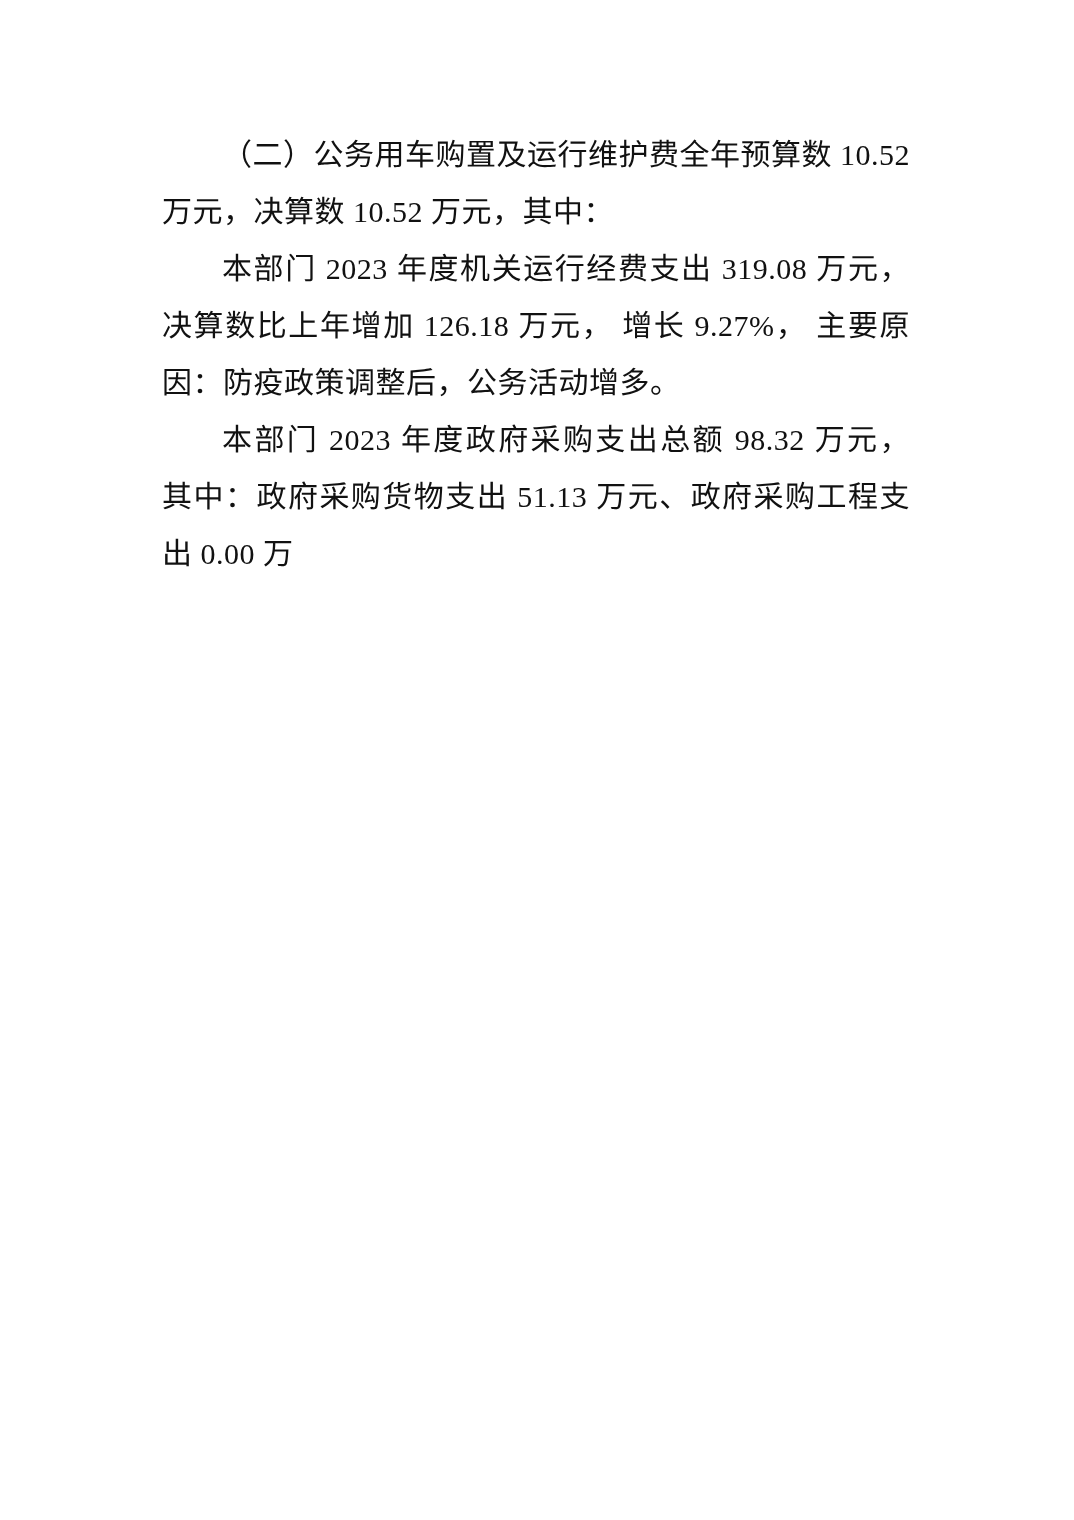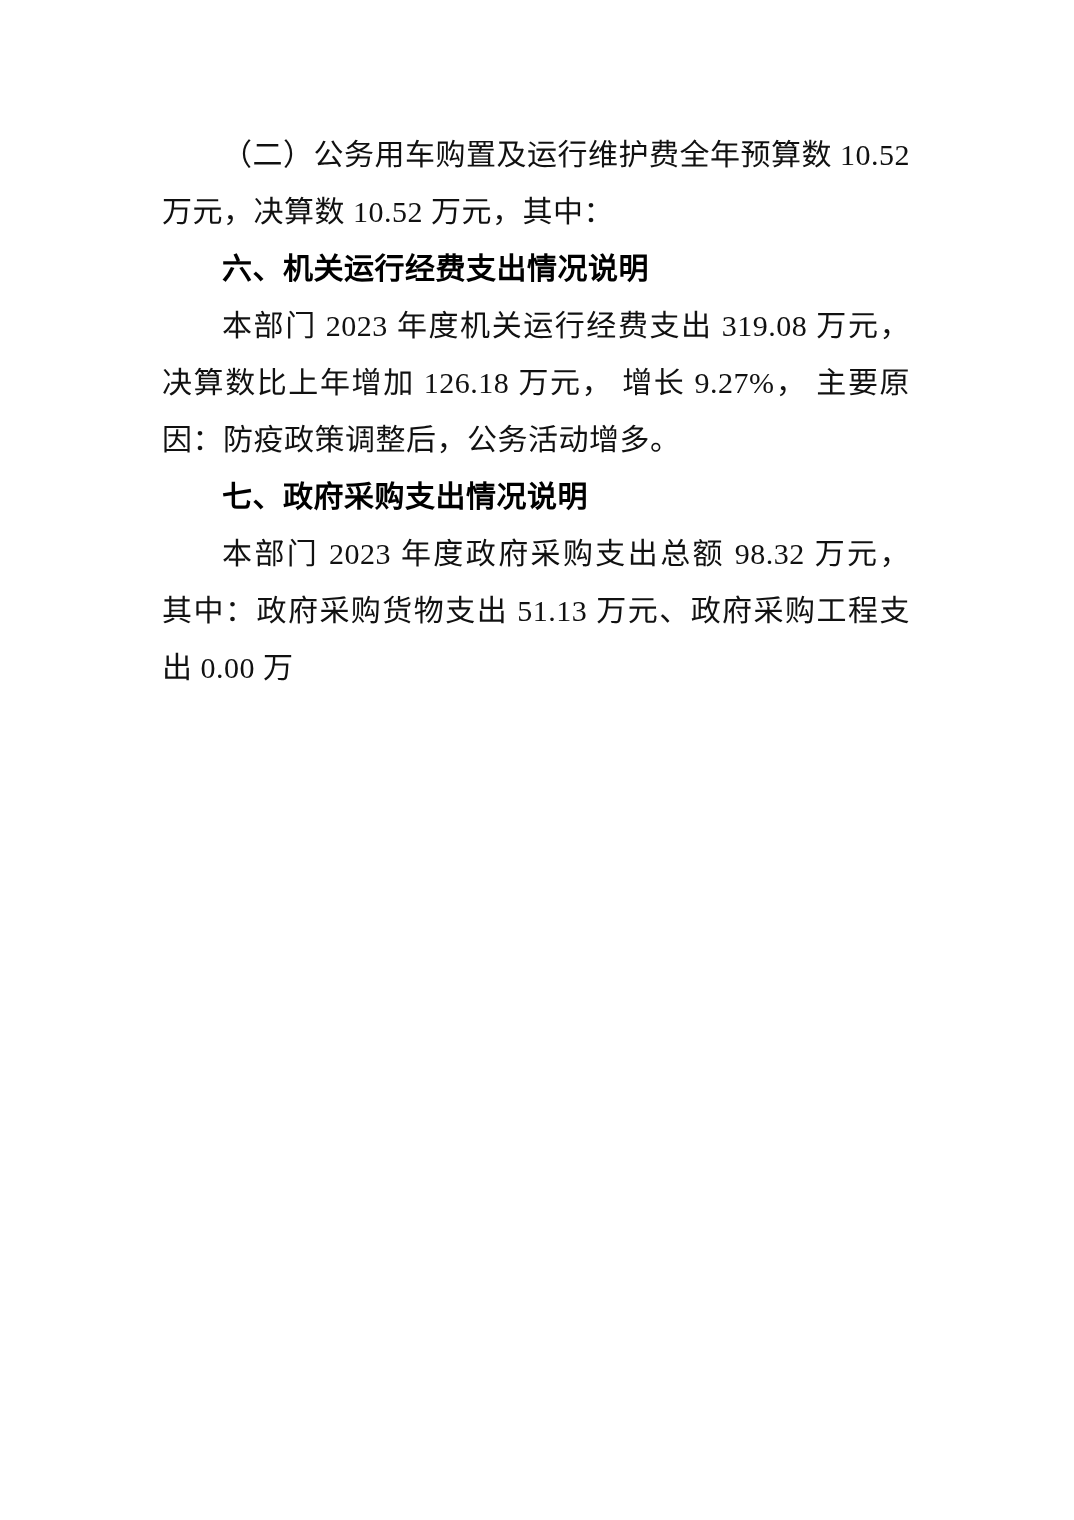--- a/index.html
+++ b/index.html
@@ -48,22 +48,20 @@
     color: #3b82f6;
     font-family: "Liberation Serif", serif;
   }
 </style>
 </head>
 <body>
 
 <div class="page">
   <div class="content">
     <p class="para body">（二）公务用车购置及运行维护费全年预算数 10.52 万元，决算数 10.52 万元，其中：</p>
-    <p class="para heading">六、机关运行经费支出情况说明</p>
     <p class="para body">本部门 2023 年度机关运行经费支出 319.08 万元， 决算数比上年增加 126.18 万元， 增长 9.27%， 主要原因：防疫政策调整后，公务活动增多。</p>
-    <p class="para heading">七、政府采购支出情况说明</p>
     <p class="para body">本部门 2023 年度政府采购支出总额 98.32 万元， 其中：政府采购货物支出 51.13 万元、政府采购工程支出 0.00 万</p>
   </div>
 
   <div class="footer">
     <span>— 21 —</span>
   </div>
 </div>
 
 </body></html>

